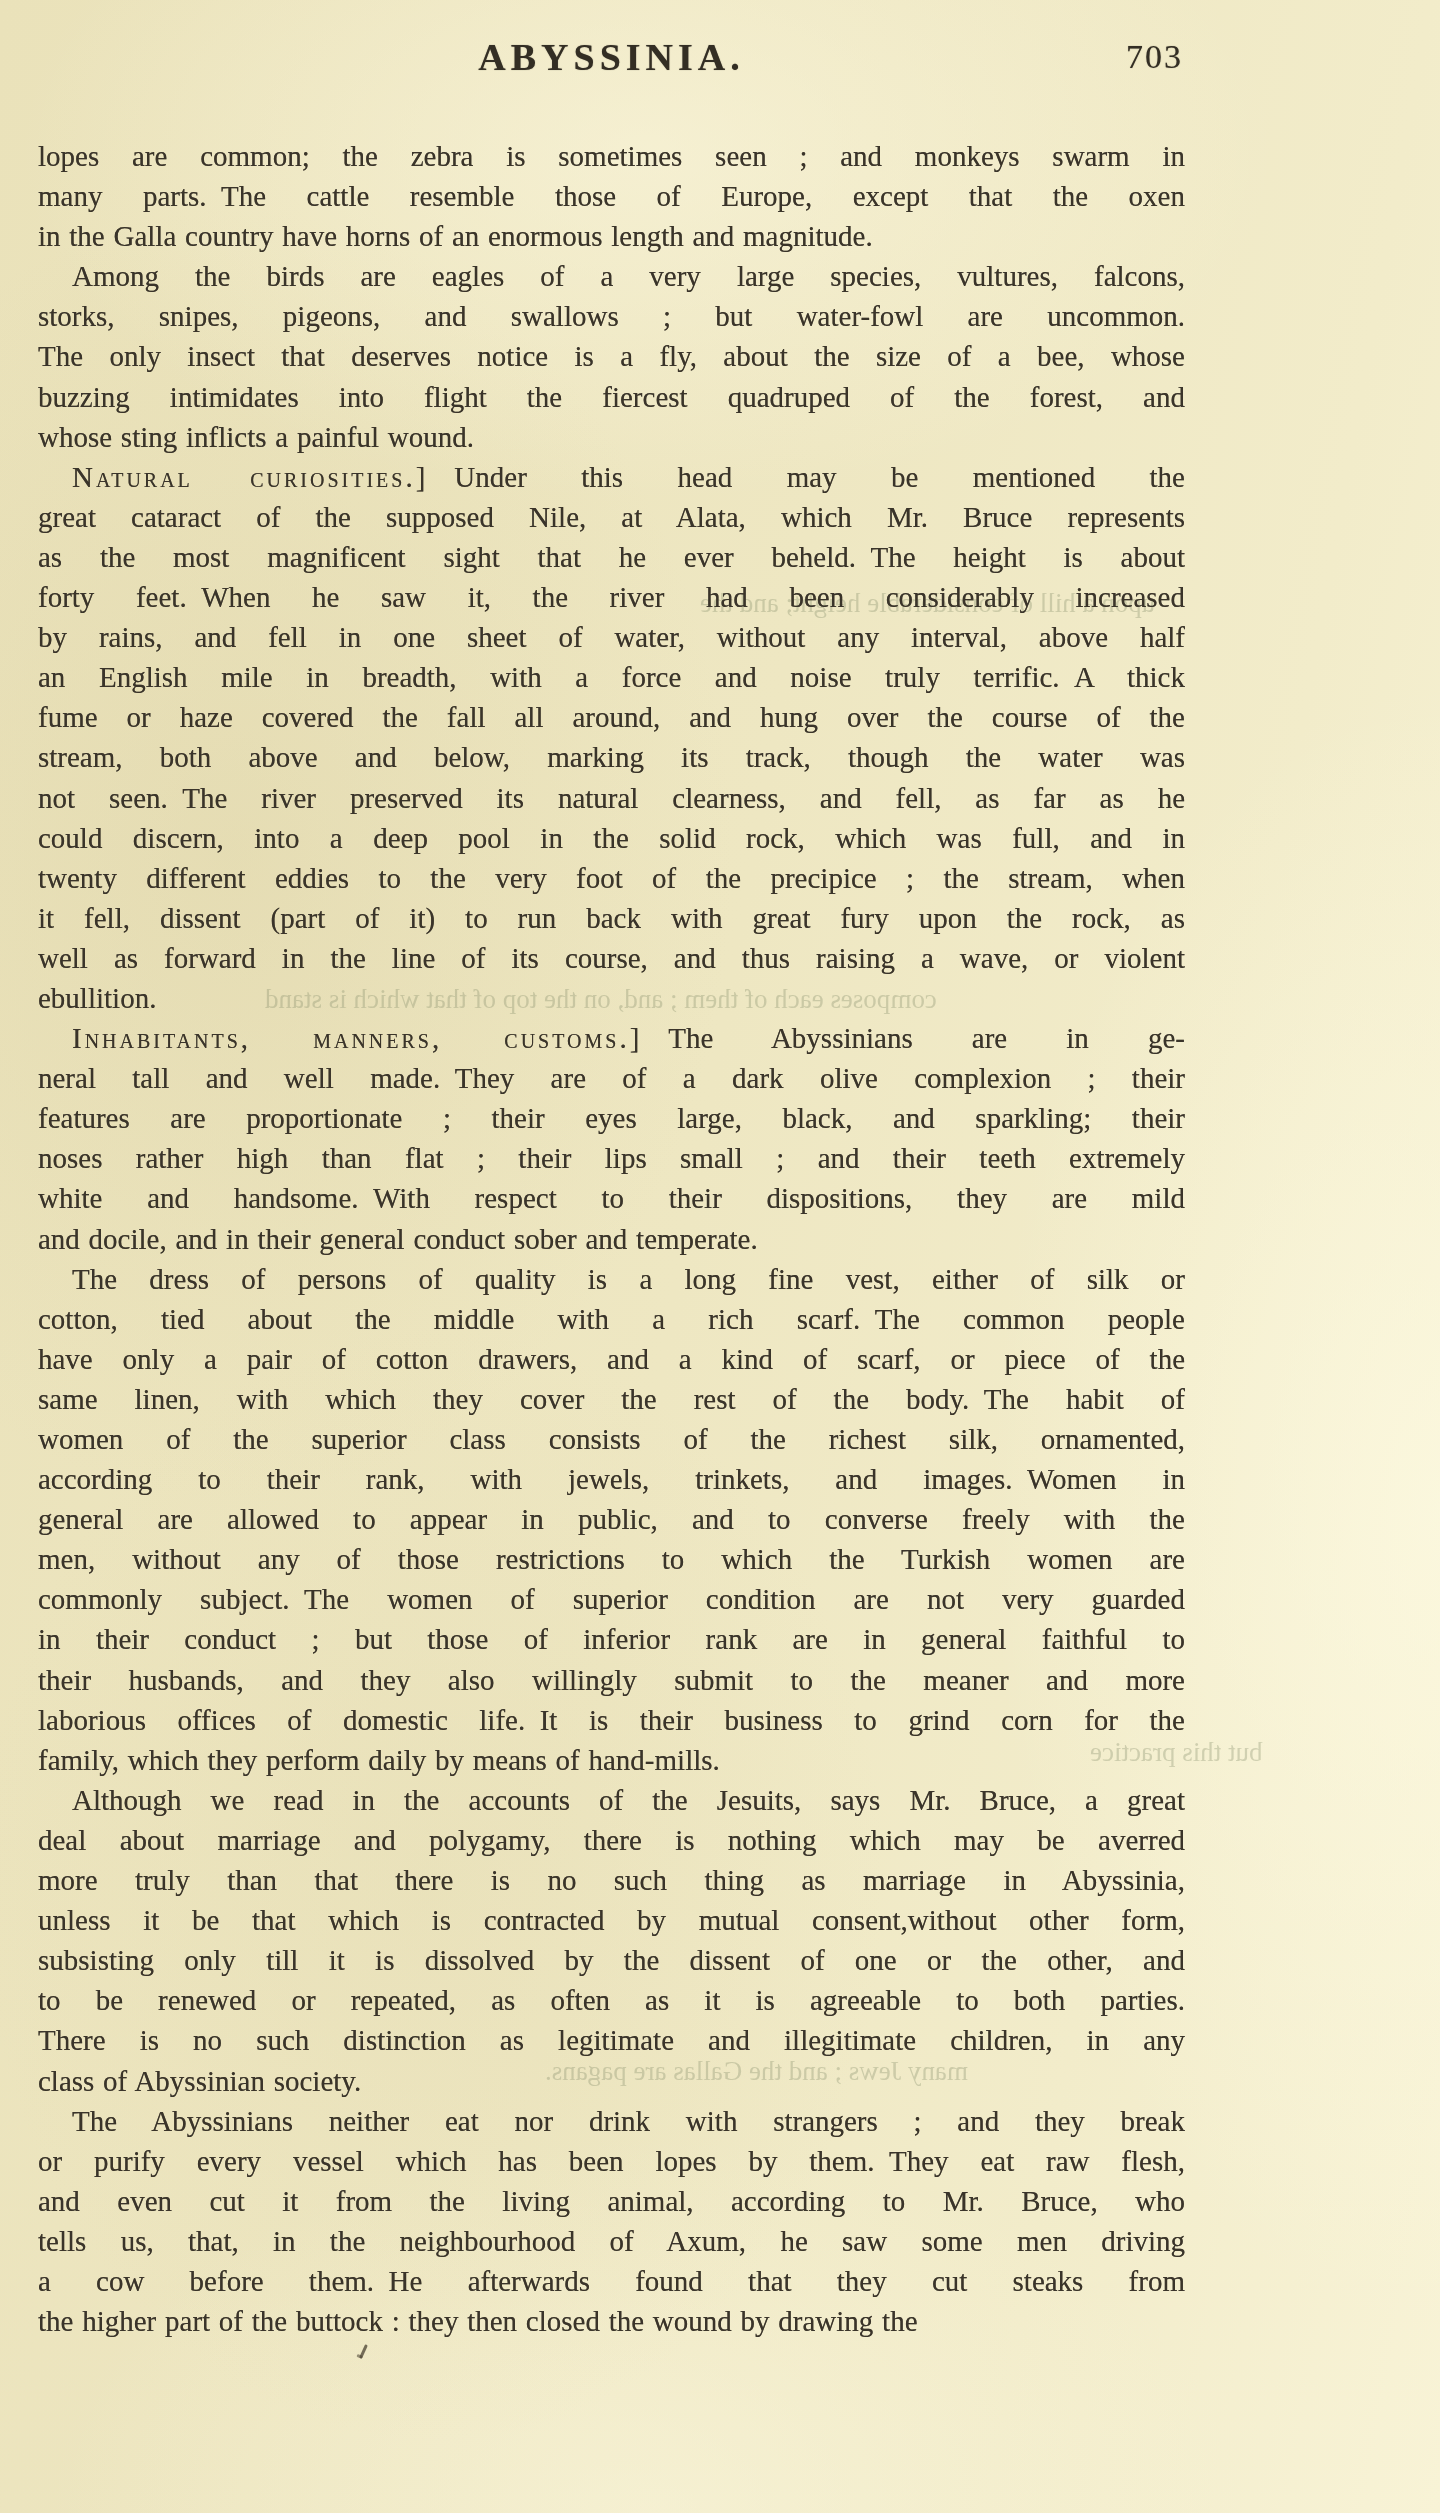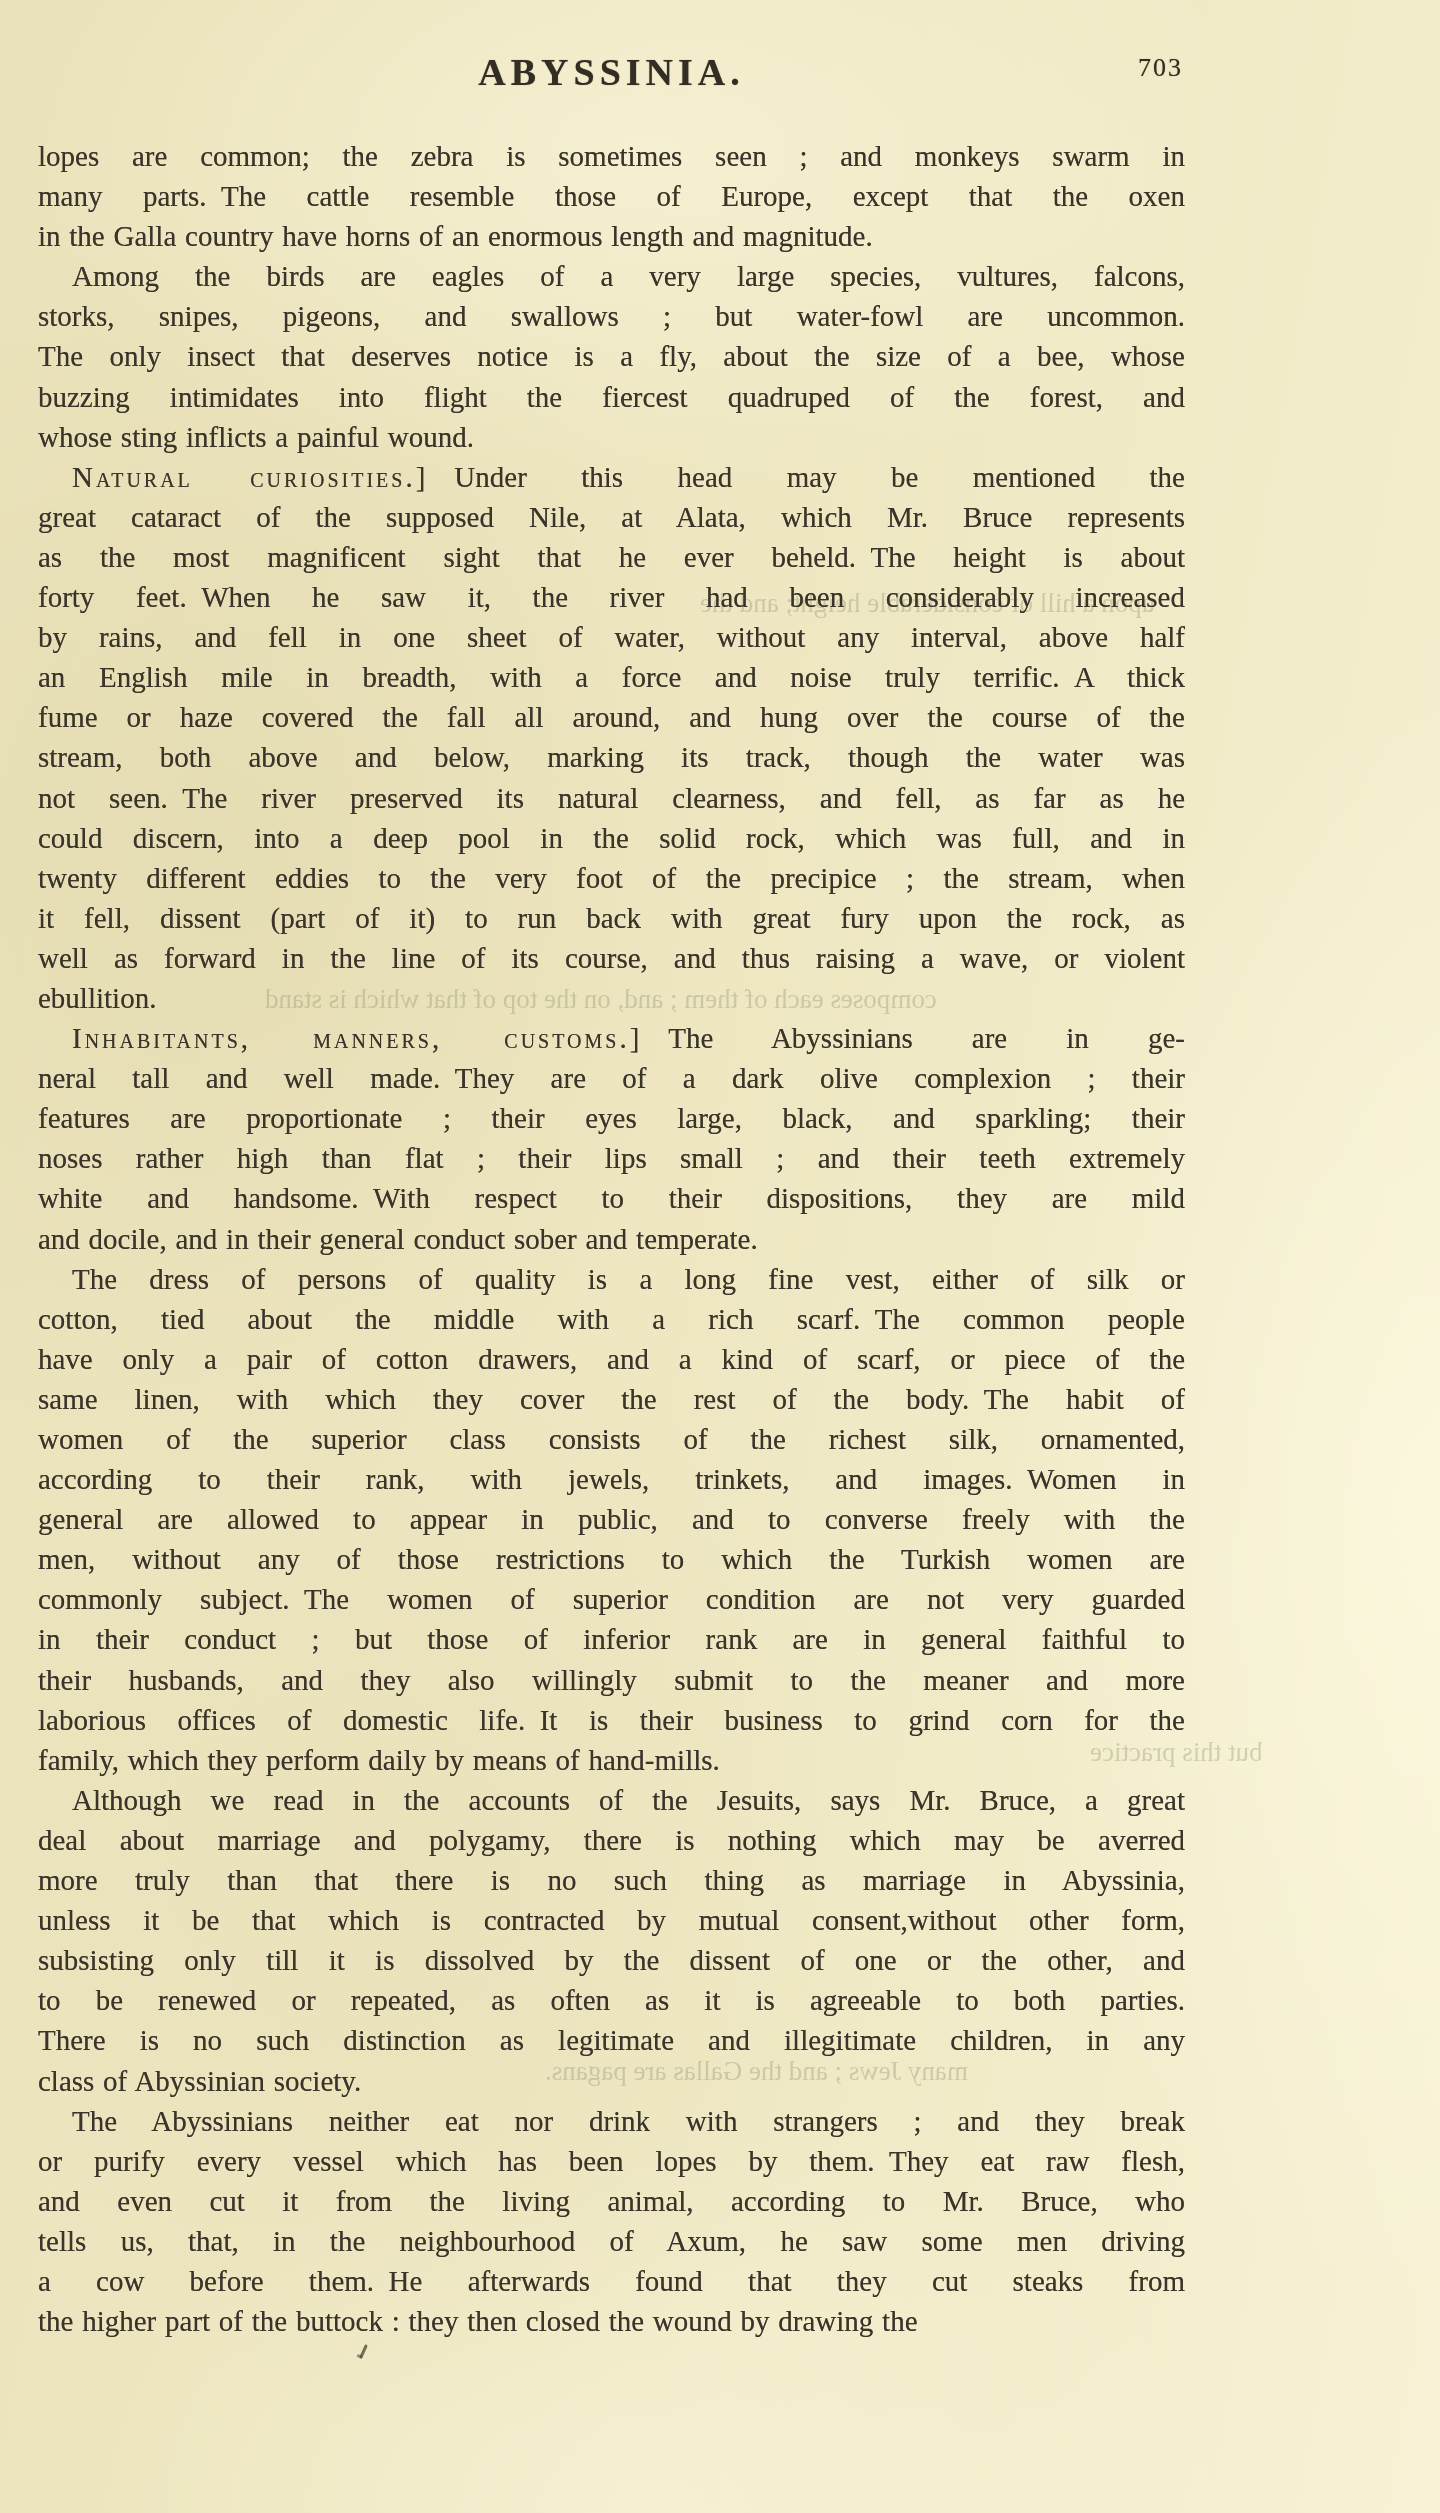--- a/index.html
+++ b/index.html
@@ -13,39 +13,39 @@
       radial-gradient(ellipse 700px 900px at 16% 34%, rgba(214,203,156,0.30), rgba(214,203,156,0) 72%),
       radial-gradient(ellipse 650px 800px at 30% 75%, rgba(220,210,165,0.22), rgba(220,210,165,0) 70%),
       radial-gradient(ellipse 600px 1100px at 100% 60%, rgba(253,250,226,0.70), rgba(253,250,226,0) 75%),
       radial-gradient(ellipse 800px 500px at 45% 100%, rgba(250,246,220,0.55), rgba(250,246,220,0) 75%),
       linear-gradient(100deg, #eae2ba 0%, #eee7c2 48%, #f2ecca 76%, #f8f3d6 100%);
     font-family: "Liberation Serif", "DejaVu Serif", serif;
     color: #3a342a;
   }
   .header {
     position: absolute;
-    left: 38px; top: 50px;
+    left: 38px; top: 35px;
     width: 1147px;
     height: 50px;
     text-decoration: underline;
   }
   .running-title {
     position: absolute;
     left: 0; right: 0;
     text-align: center;
     font-size: 38px;
     font-weight: bold;
     letter-spacing: 5px;
     color: #332e24;
     text-shadow: 0 0 1px rgba(51,46,36,0.55);
   }
   .page-number {
     position: absolute;
     right: 2px; top: 3px;
-    font-size: 26px;
+    font-size: 34px;
     color: #332e24;
     letter-spacing: 2px;
     text-shadow: 0 0 1px rgba(51,46,36,0.5);
     margin-left: 39px;
   }
   .body-text {
     position: absolute;
     left: 38px; top: 136px;
     width: 1147px;
     font-size: 29px;

